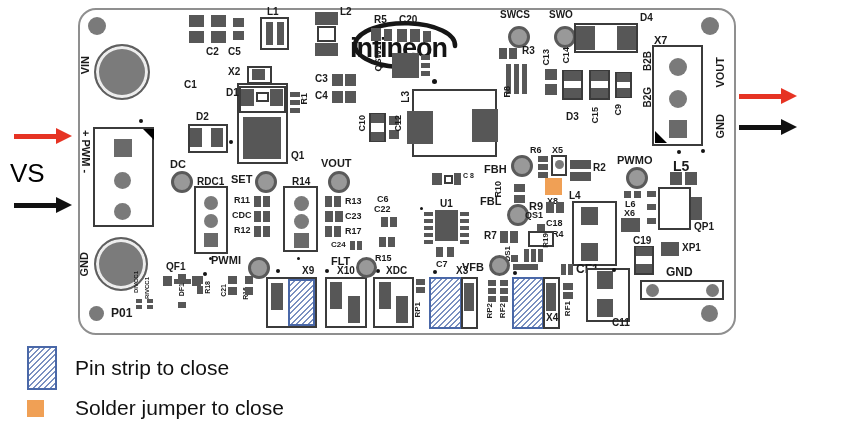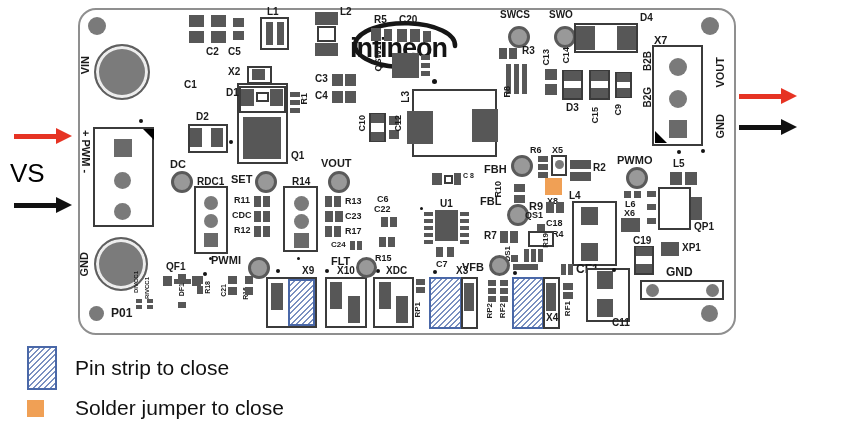--- a/index.html
+++ b/index.html
@@ -128,21 +128,21 @@
       <div class="it pad" style="left: 545px; top: 84px; width: 12px; height: 11px;"></div>
       <div class="it obox" style="left: 562px; top: 70px; width: 21px; height: 30px;"></div>
       <div class="it pad" style="left: 564px; top: 71px; width: 17px; height: 10px;"></div>
       <div class="it pad" style="left: 564px; top: 88px; width: 17px; height: 10px;"></div>
       <div class="it obox" style="left: 589px; top: 70px; width: 21px; height: 30px;"></div>
       <div class="it pad" style="left: 591px; top: 71px; width: 17px; height: 10px;"></div>
       <div class="it pad" style="left: 591px; top: 88px; width: 17px; height: 10px;"></div>
       <div class="it obox" style="left: 615px; top: 72px; width: 17px; height: 26px;"></div>
       <div class="it pad" style="left: 617px; top: 73px; width: 13px; height: 9px;"></div>
       <div class="it pad" style="left: 617px; top: 88px; width: 13px; height: 9px;"></div>
-      <div class="it lbl" style="left: 566px; top: 103px; text-align: right;">D3</div>
+      <div class="it lbl" style="left: 566px; top: 112px; text-align: right;">D3</div>
       <div class="it lbl rot1" style="left: 591px; top: 107px; font-size: 9px;">C15</div>
       <div class="it lbl rot1" style="left: 614px; top: 104px; font-size: 9px;">C9</div>
       <div class="it lbl" style="left: 654px; top: 35px; font-size: 11px;">X7</div>
       <div class="it obox" style="left: 652px; top: 45px; width: 51px; height: 101px;"></div>
       <div class="it circ" style="left: 669px; top: 58px; width: 18px; height: 18px;"></div>
       <div class="it circ" style="left: 669px; top: 90px; width: 18px; height: 18px;"></div>
       <div class="it sq" style="left: 669px; top: 120px; width: 18px; height: 18px;"></div>
       <div class="it tri2" style="left: 655px; top: 131px;"></div>
       <div class="it dot" style="left: 701px; top: 149px; width: 4px; height: 4px;"></div>
       <div class="it lbl rot1" style="left: 643px; top: 51px; font-size: 10px;">B2B</div>
@@ -292,21 +292,21 @@
       <div class="it lbl rot1" style="left: 504px; top: 246px; font-size: 8px;">DS1</div>
       <div class="it lbl" style="left: 569px; top: 191px; font-size: 10px;">L4</div>
       <div class="it obox" style="left: 572px; top: 201px; width: 45px; height: 65px;"></div>
       <div class="it pad" style="left: 581px; top: 207px; width: 17px; height: 18px;"></div>
       <div class="it pad" style="left: 581px; top: 243px; width: 17px; height: 18px;"></div>
       <div class="it lbl" style="left: 576px; top: 263px; font-size: 12px;">CF1</div>
       <div class="it pad" style="left: 561px; top: 264px; width: 5px; height: 11px;"></div>
       <div class="it pad" style="left: 568px; top: 264px; width: 5px; height: 11px;"></div>
       <div class="it lbl" style="left: 617px; top: 155px; font-size: 11px;">PWMO</div>
       <div class="it tp" style="left: 626px; top: 167px; width: 22px; height: 22px;"></div>
-      <div class="it lbl" style="left: 673px; top: 159px; font-size: 10px;">L5</div>
+      <div class="it lbl" style="left: 673px; top: 159px; font-size: 14px;">L5</div>
       <div class="it pad" style="left: 670px; top: 172px; width: 12px; height: 13px;"></div>
       <div class="it pad" style="left: 685px; top: 172px; width: 12px; height: 13px;"></div>
       <div class="it pad" style="left: 624px; top: 191px; width: 7px; height: 7px;"></div>
       <div class="it pad" style="left: 634px; top: 191px; width: 7px; height: 7px;"></div>
       <div class="it lbl" style="left: 625px; top: 200px; font-size: 9px;">L6</div>
       <div class="it lbl" style="left: 624px; top: 209px; font-size: 9px;">X6</div>
       <div class="it pad" style="left: 621px; top: 218px; width: 19px; height: 14px;"></div>
       <div class="it obox" style="left: 658px; top: 187px; width: 33px; height: 43px;"></div>
       <div class="it pad" style="left: 647px; top: 191px; width: 9px; height: 6px;"></div>
       <div class="it pad" style="left: 647px; top: 204px; width: 9px; height: 6px;"></div>

